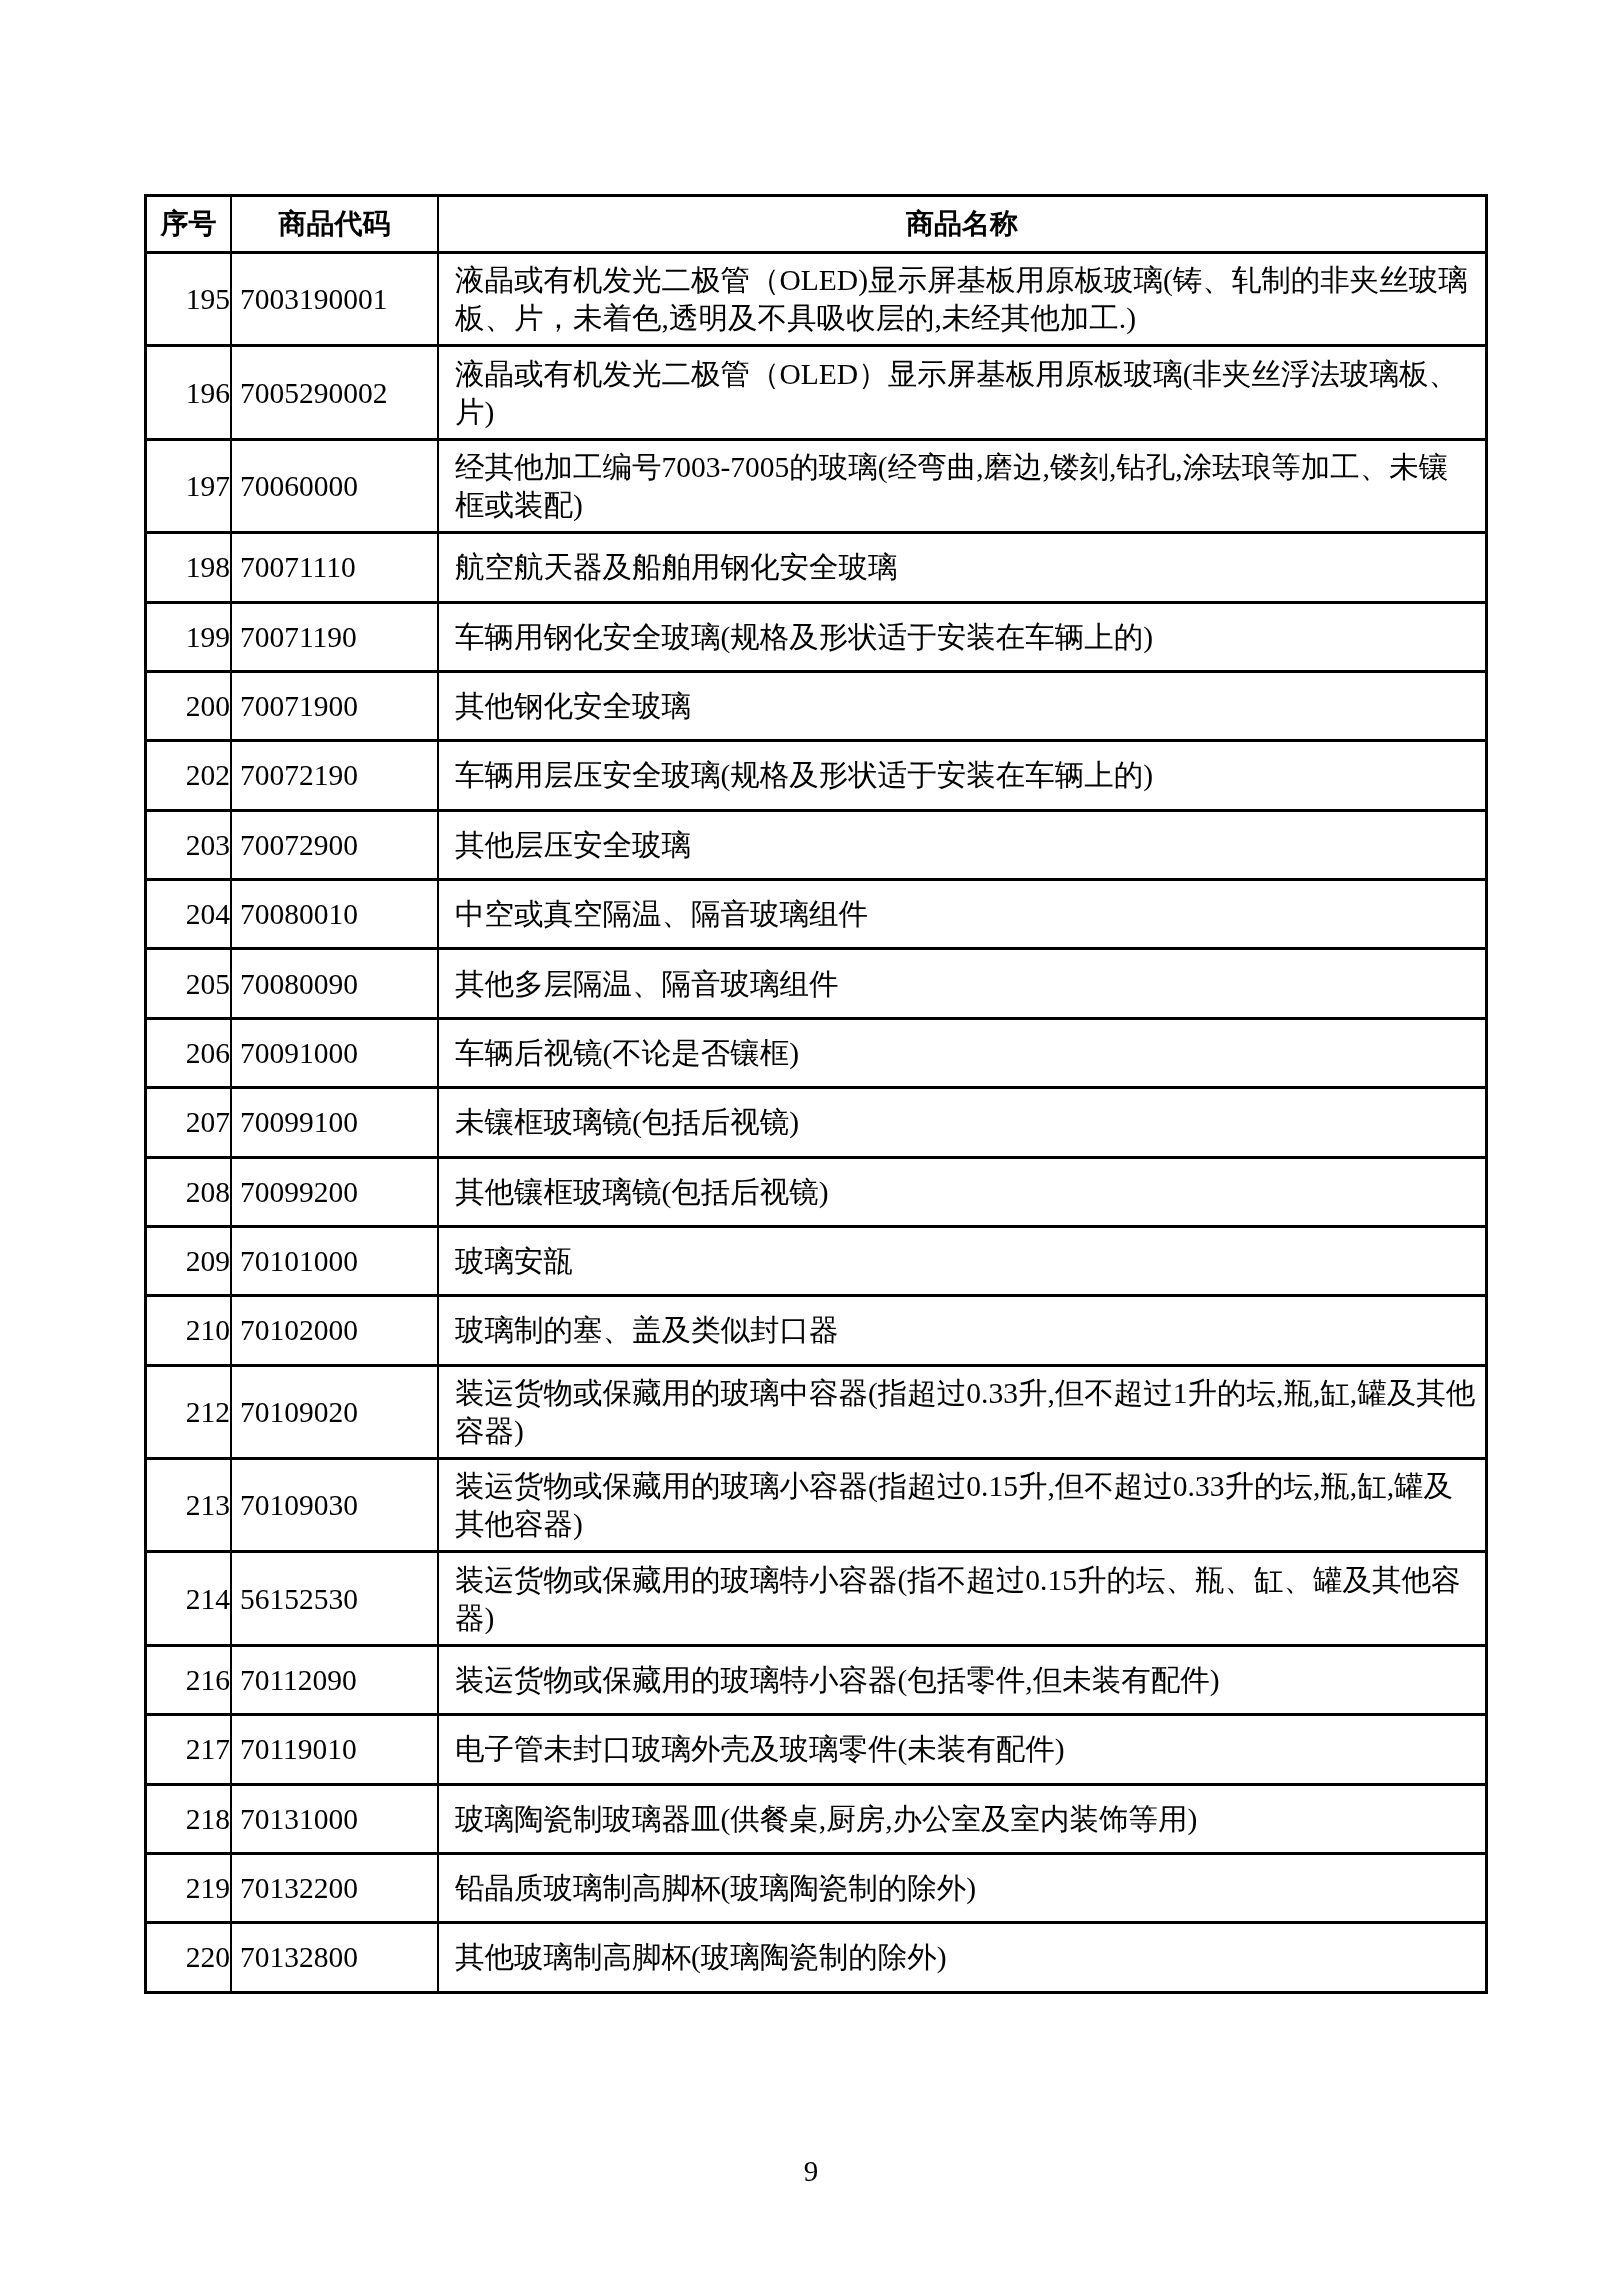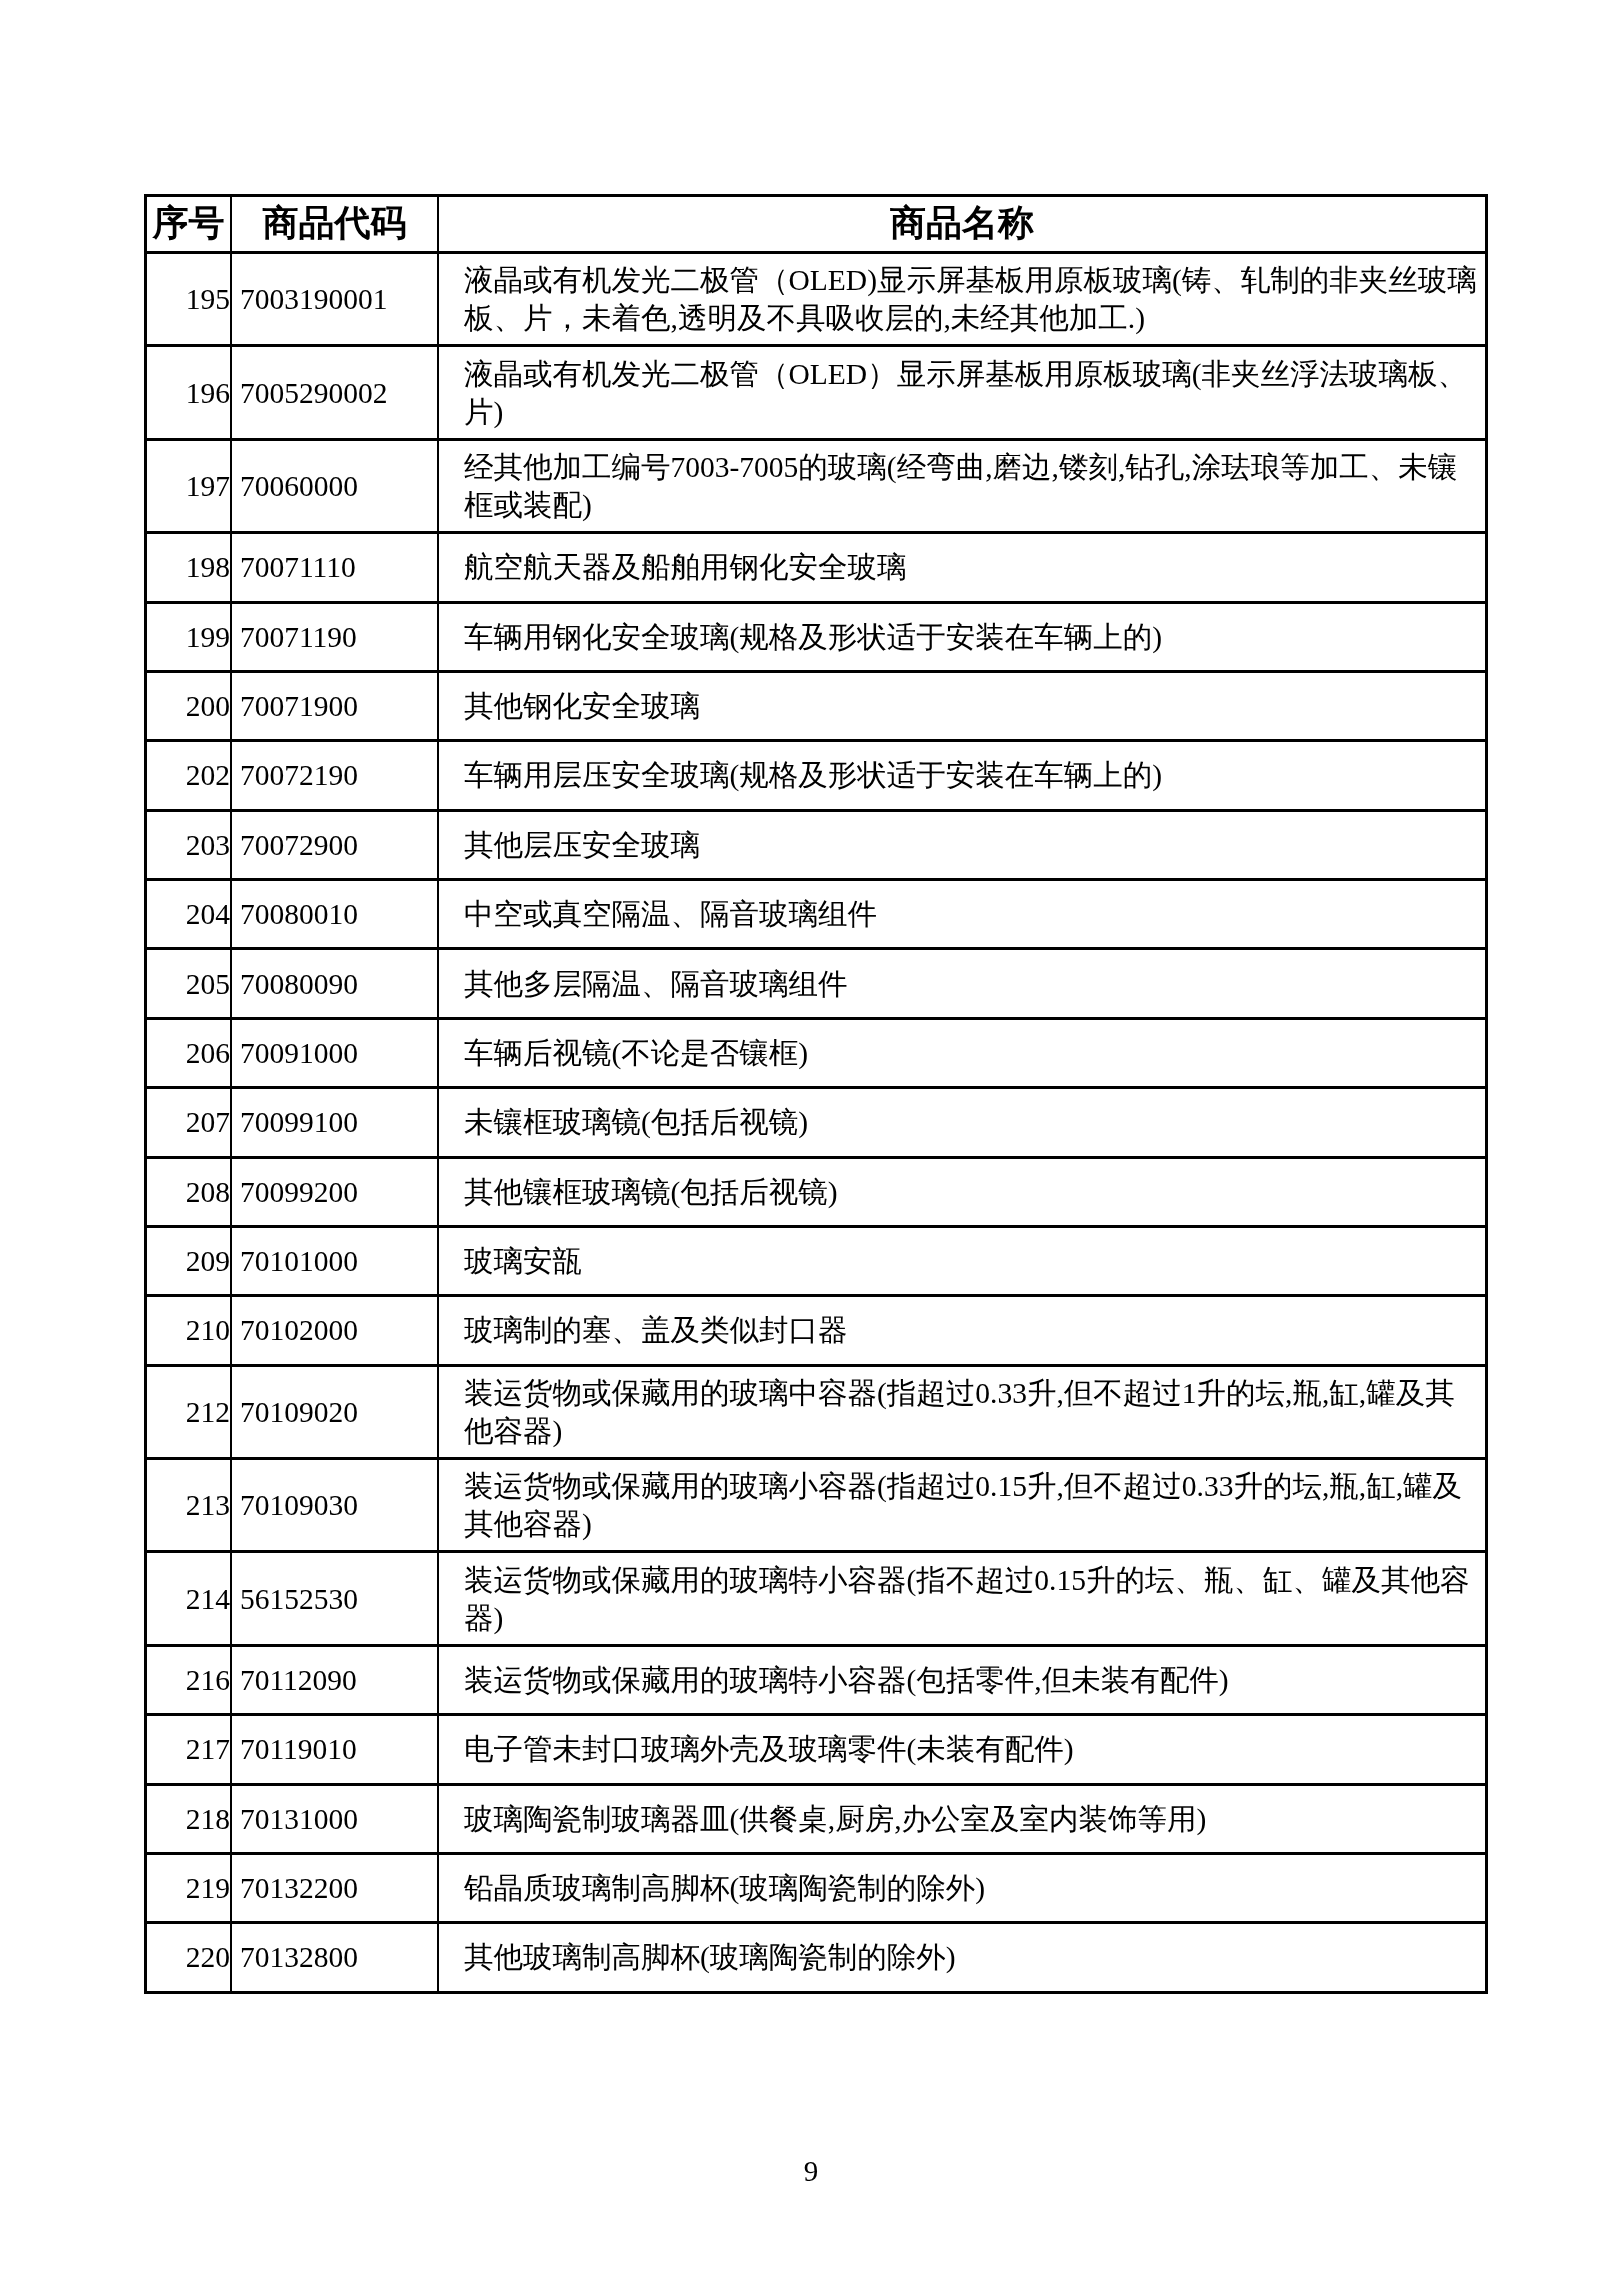--- a/index.html
+++ b/index.html
@@ -28,21 +28,21 @@
   .goods-table th, .goods-table td {
     border-left: 2px solid #000;
     border-right: 2px solid #000;
     border-top: 3.3px solid #000;
     border-bottom: 3.3px solid #000;
     vertical-align: middle;
     word-break: break-all;
     overflow-wrap: break-word;
   }
   .goods-table th {
-    font-size: 36px;
+    font-size: 28px;
     font-weight: bold;
     text-align: center;
     height: 54px;
     padding: 0;
     line-height: 1.1;
   }
   .goods-table td {
     font-size: 29.5px;
     line-height: 38px;
     height: 52px;
@@ -53,21 +53,21 @@
   .col-name { width: 1046px; }
   td.col-seq {
     text-align: right;
   }
   td.col-code {
     text-align: left;
     padding-left: 7.9px;
   }
   td.col-name {
     text-align: left;
-    padding-left: 25px;
+    padding-left: 16px;
     padding-right: 7.9px;
   }
   .page-number {
     position: absolute;
     top: 2155px;
     left: 0;
     width: 100%;
     text-align: center;
     font-size: 29px;
     color: #000;

